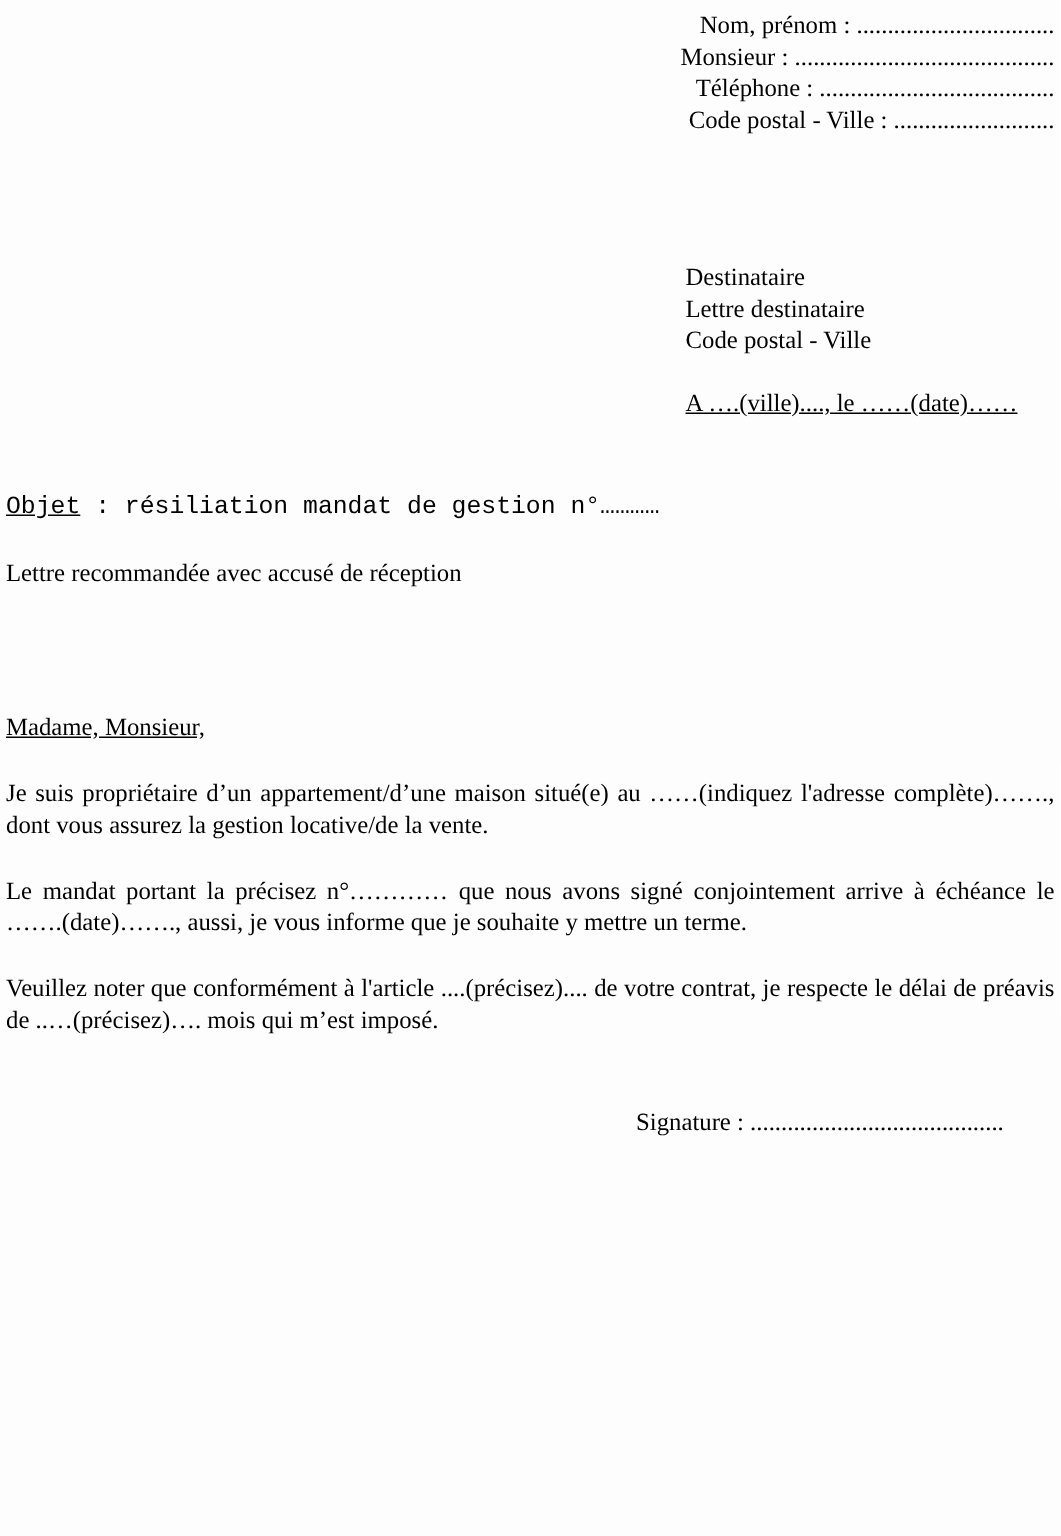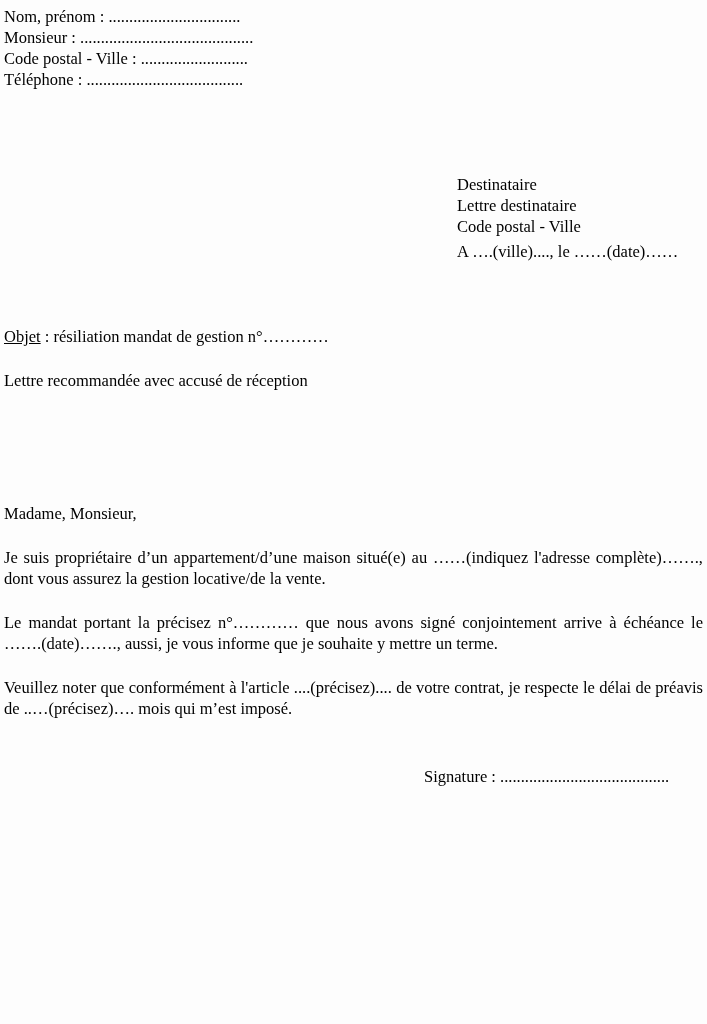--- a/index.html
+++ b/index.html
@@ -18,63 +18,67 @@
     color: #000000;
     box-sizing: border-box;
     padding: 6px 4px 0 4px;
     overflow: hidden;
   }
   .sender-block {
     margin: 0;
   }
   .sender-line {
     white-space: pre;
+    text-align: right;
   }
   .recipient-block {
     margin-top: 84px;
     margin-left: 453px;
   }
   .date-line {
-    margin-top: 4px;
+    margin-top: 21px;
     margin-left: 453px;
     white-space: nowrap;
+    text-decoration: underline;
   }
   .subject-line {
-    margin-top: 64px;
+    margin-top: 48px;
+    font-family: Liberation Mono, monospace;
   }
   .subject-label {
     text-decoration: underline;
   }
   .registered-line {
     margin-top: 23px;
   }
   .salutation {
-    margin-top: 112px;
+    margin-top: 82px;
+    text-decoration: underline;
   }
   .body-paragraph {
     margin: 0;
     margin-top: 23px;
     text-align: justify;
   }
   .signature-line {
     margin-top: 47px;
     margin-left: 420px;
     white-space: nowrap;
   }
 </style>
 </head>
 <body>
 
 <div class="page">
 
   <div class="sender-block">
     <div class="sender-line">Nom, prénom : ................................</div>
     <div class="sender-line">Monsieur : ..........................................</div>
+    <div class="sender-line">Téléphone : ......................................</div>
     <div class="sender-line">Code postal - Ville : ..........................</div>
-    <div class="sender-line">Téléphone : ......................................</div>
   </div>
 
   <div class="recipient-block">
     <div>Destinataire</div>
     <div>Lettre destinataire</div>
     <div>Code postal - Ville</div>
   </div>
 
   <div class="date-line">A ….(ville)...., le ……(date)……</div>
 

